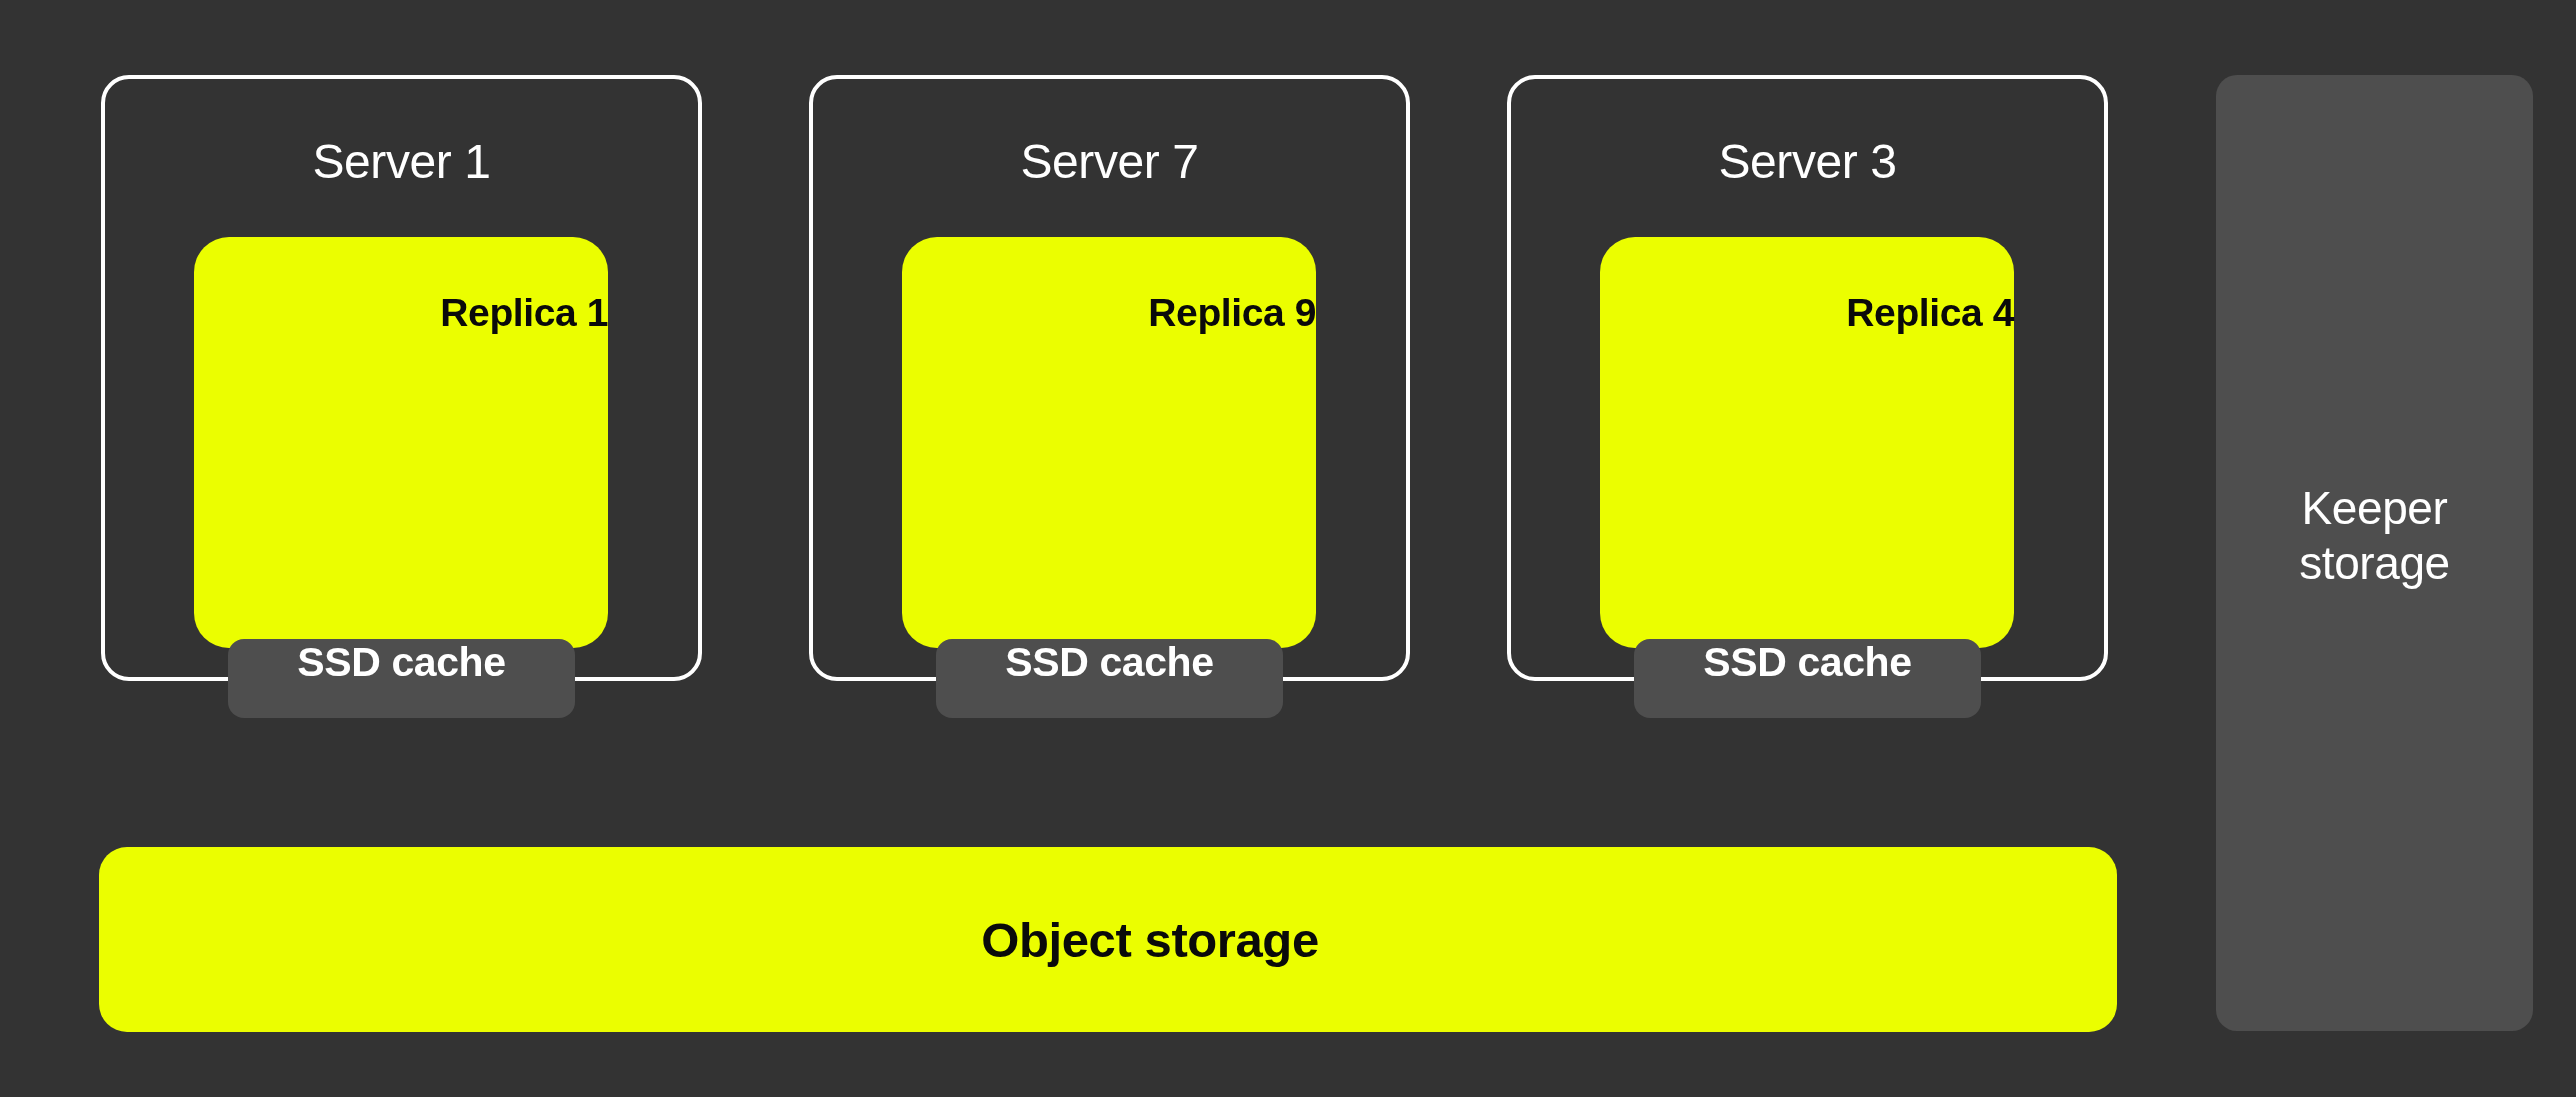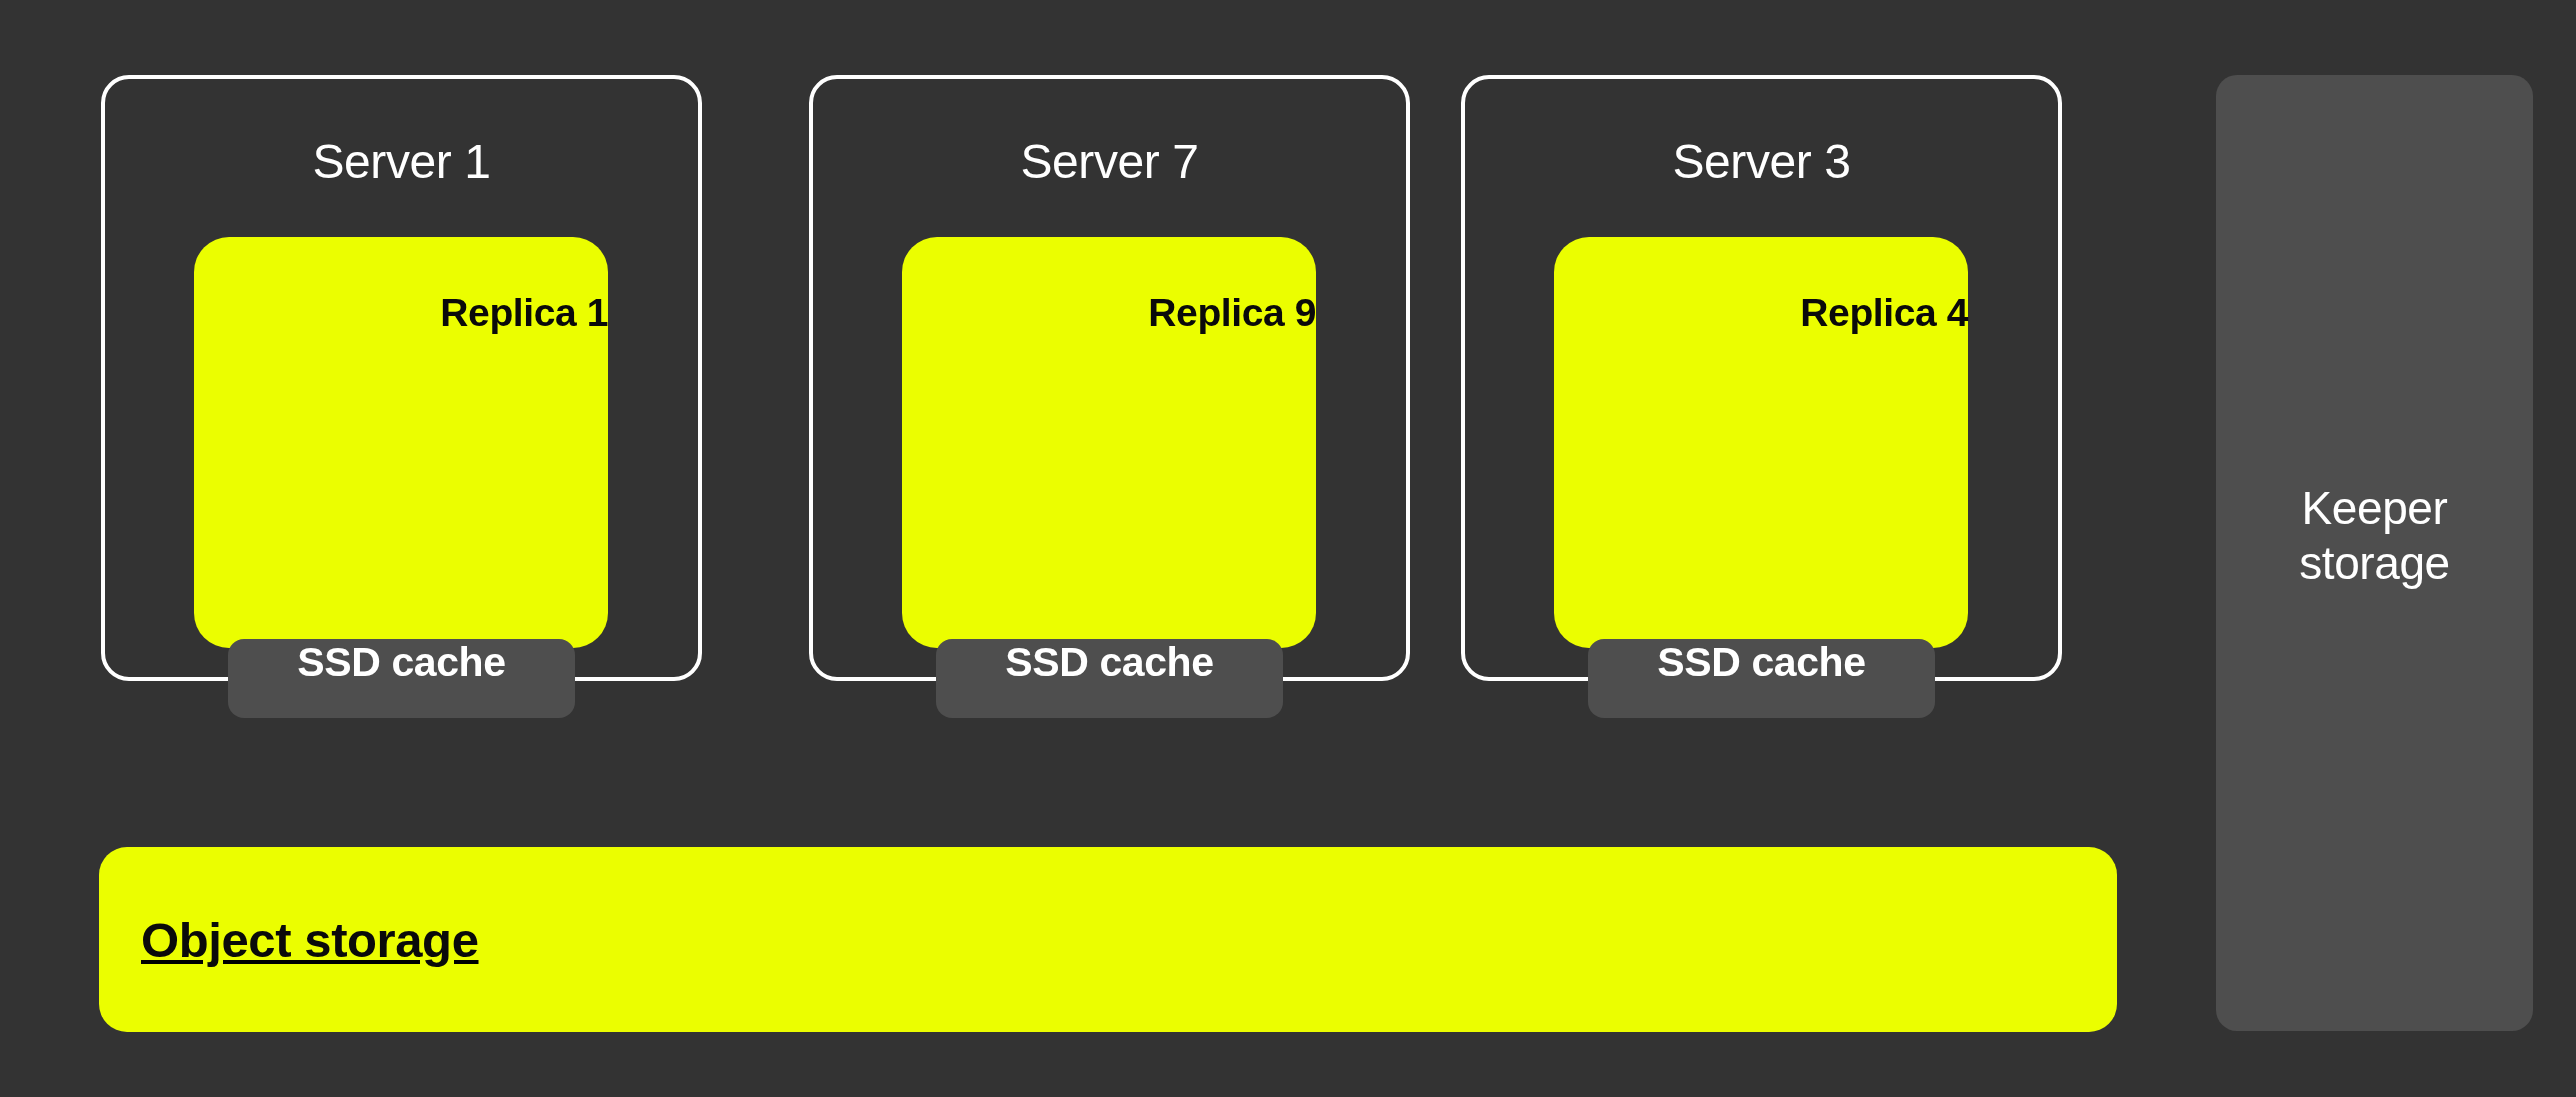--- a/index.html
+++ b/index.html
@@ -31,21 +31,21 @@
     position: absolute;
     top: 75px;
     width: 601px;
     height: 606px;
     border: 4.4px solid var(--border-white);
     border-radius: 28px;
     background: transparent;
   }
   .server-box.s1 { left: 75px; }
   .server-box.s2 { left: 783px; }
-  .server-box.s3 { left: 1435px; }
+  .server-box.s3 { left: 1481px; }
 
   .server-label {
     position: absolute;
     top: 58px;
     left: 0;
     right: 0;
     text-align: center;
     font-size: 48px;
     line-height: 50px;
     font-weight: 500;
@@ -95,22 +95,21 @@
   .object-storage-bar {
     position: absolute;
     left: 73px;
     top: 847px;
     width: 2018px;
     height: 185px;
     background: var(--accent-yellow);
     border-radius: 28px;
     display: flex;
     align-items: center;
-    justify-content: flex-start;
-    text-decoration: underline;
+    justify-content: center;
   }
   .object-storage-label {
     font-size: 49px;
     font-weight: 700;
     color: var(--text-dark);
     letter-spacing: -0.4px;
     transform: translateX(42px); 
   }
 
   

